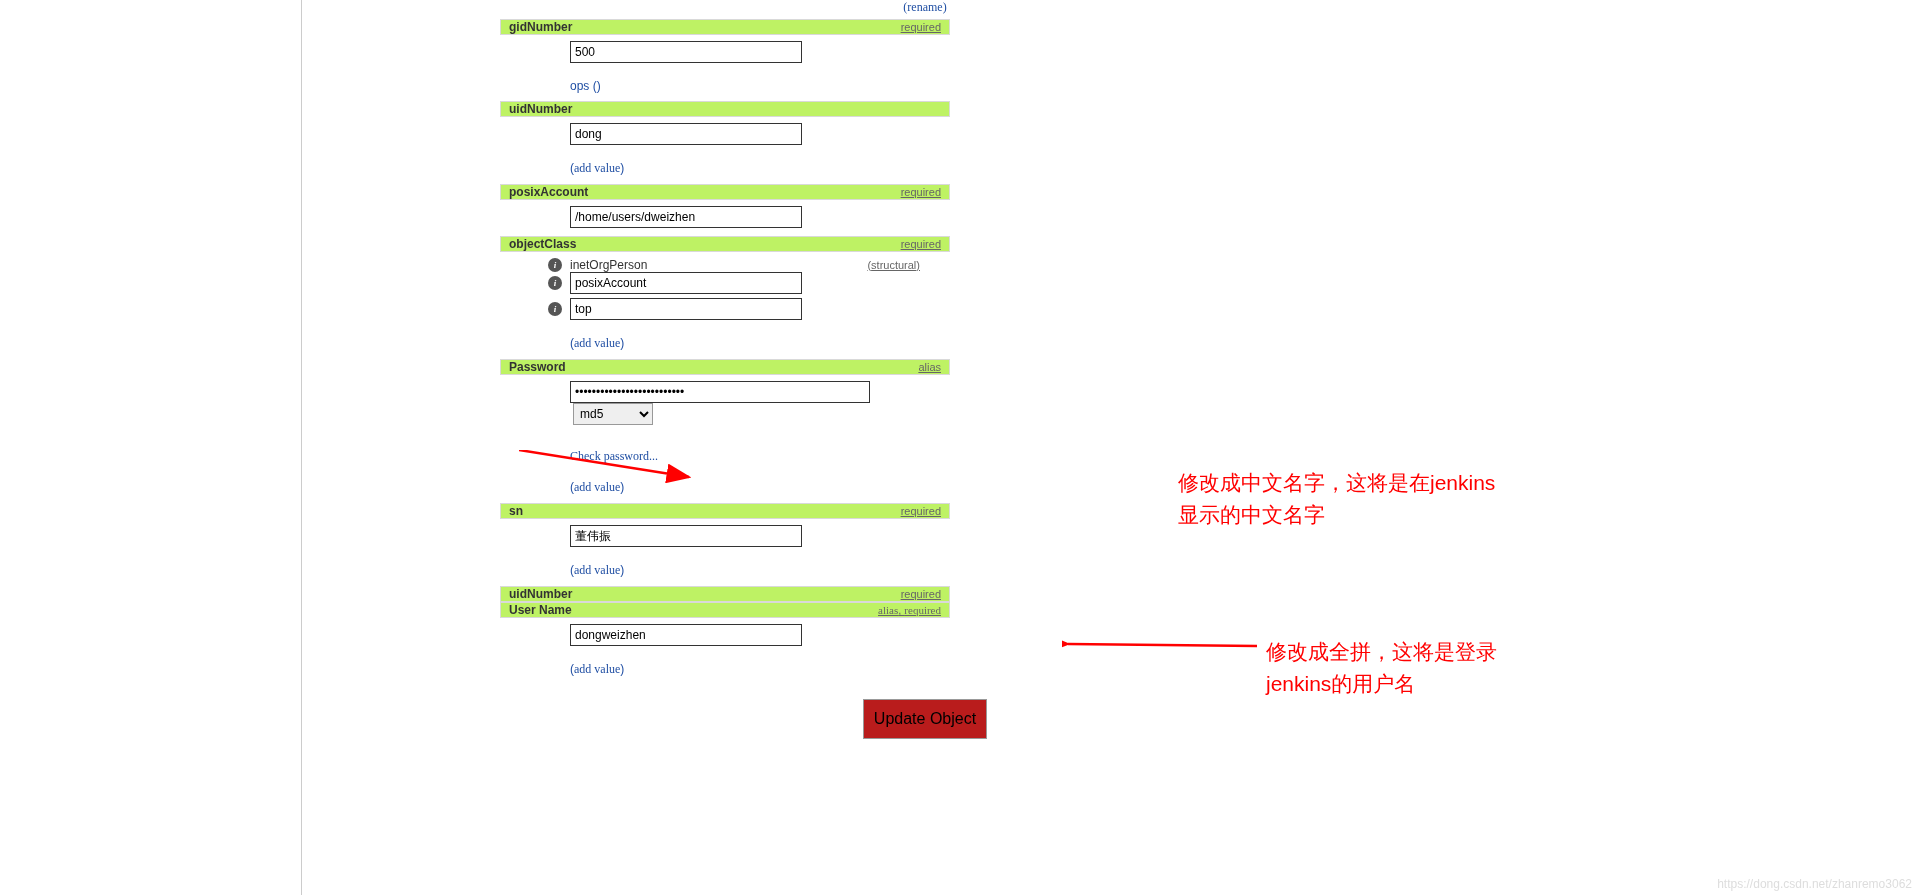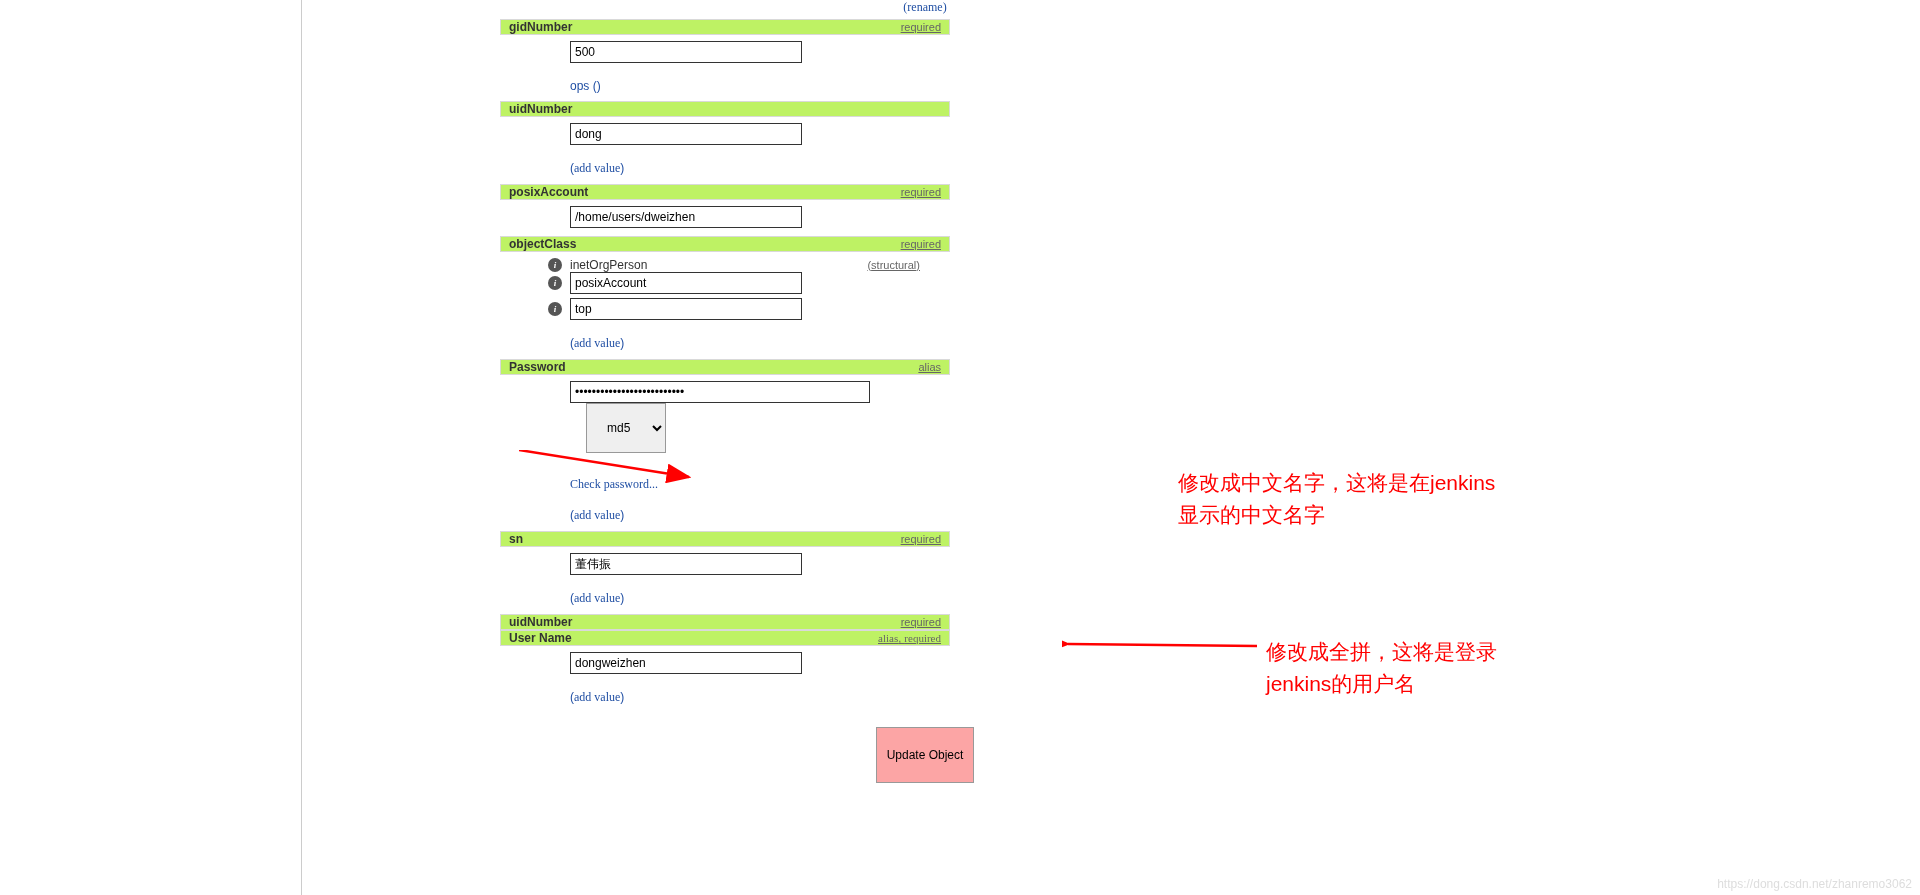--- a/index.html
+++ b/index.html
@@ -9,31 +9,31 @@
 .main { flex: 1; padding: 0; }
 .form-area { width: 850px; margin: 0 auto; }
 .top-link { color: #1f4ea3; text-align: center; margin-bottom: 4px; font-size: 12px; }
 .top-link a { color: #1f4ea3; text-decoration: none; }
 .section-header { background: #bef264; padding: 0 8px; display: flex; justify-content: space-between; align-items: center; border: 1px solid #d9d9d9; width: 450px; }
 .section-header .label { font-weight: bold; color: #333; font-size: 12px; }
 .section-header .meta { font-size: 11px; color: #666; text-decoration: underline; }
 .section-body { padding: 6px 0 8px 70px; width: 450px; }
 .text-input { width: 232px; border: 1px solid #333; padding: 3px 4px; font-size: 12px; font-family: inherit; }
 .pw-input { width: 300px; border: 1px solid #333; padding: 3px 4px; font-size: 12px; font-family: inherit; }
-.select-hash { width: 80px; border: 1px solid #999; padding: 16px; font-size: 12px; margin-left: 16px; }
+.select-hash { width: 80px; border: 1px solid #999; padding: 2px; font-size: 12px; margin-left: 3px; }
 .link { color: #1f4ea3; font-size: 12px; }
 .link-wrap { margin-top: 16px; }
 .paren { color: #1f4ea3; }
 .obj-row { display: flex; align-items: center; margin-bottom: 4px; }
 .info-icon { width: 14px; height: 14px; border-radius: 50%; background: #555; color: #fff; display: inline-flex; align-items: center; justify-content: center; font-size: 9px; font-style: italic; font-family: Georgia, serif; font-weight: bold; margin-right: 8px; margin-left: -22px; }
 .obj-static { font-size: 12px; color: #333; }
 .structural { margin-left: auto; font-size: 11px; text-decoration: underline; color: #666; }
 .obj-row-full { display: flex; align-items: center; width: 350px; }
 .submit-area { text-align: center; margin-top: 14px; }
-.submit-btn { border: 1px solid #999; background: #fca5a5; padding: 20px 10px; font-size: 12px; cursor: pointer; }
+.submit-btn { border: 1px solid #999; background: #b91c1c; padding: 10px 10px; font-size: 16px; cursor: pointer; }
 .anno { position: absolute; color: #ff0000; font-size: 21px; font-family: "Microsoft YaHei", sans-serif; line-height: 1.5; }
 .arrow1 { position: absolute; left: 519px; top: 450px; }
 .arrow2 { position: absolute; left: 1062px; top: 636px; }
 .watermark { position: fixed; bottom: 4px; right: 8px; color: #ddd; font-size: 12px; }
 .check-pw { color: #1f4ea3; font-size: 12px; margin-top: 24px; }
 a { cursor: pointer; font-family: Liberation Serif, serif; }
 </style>
 </head>
 <body>
 

